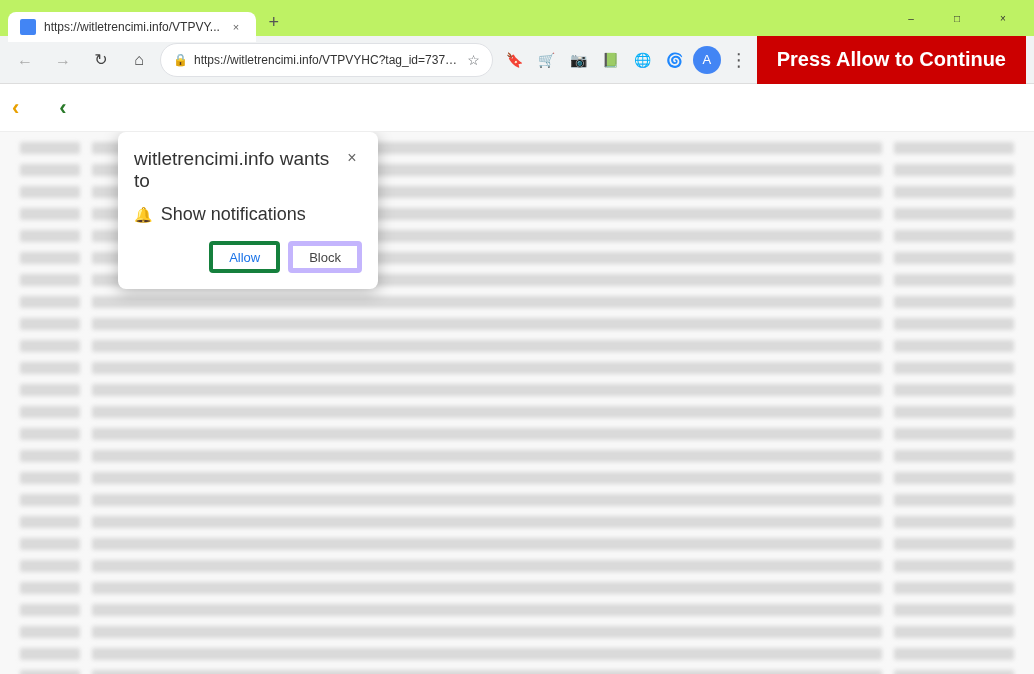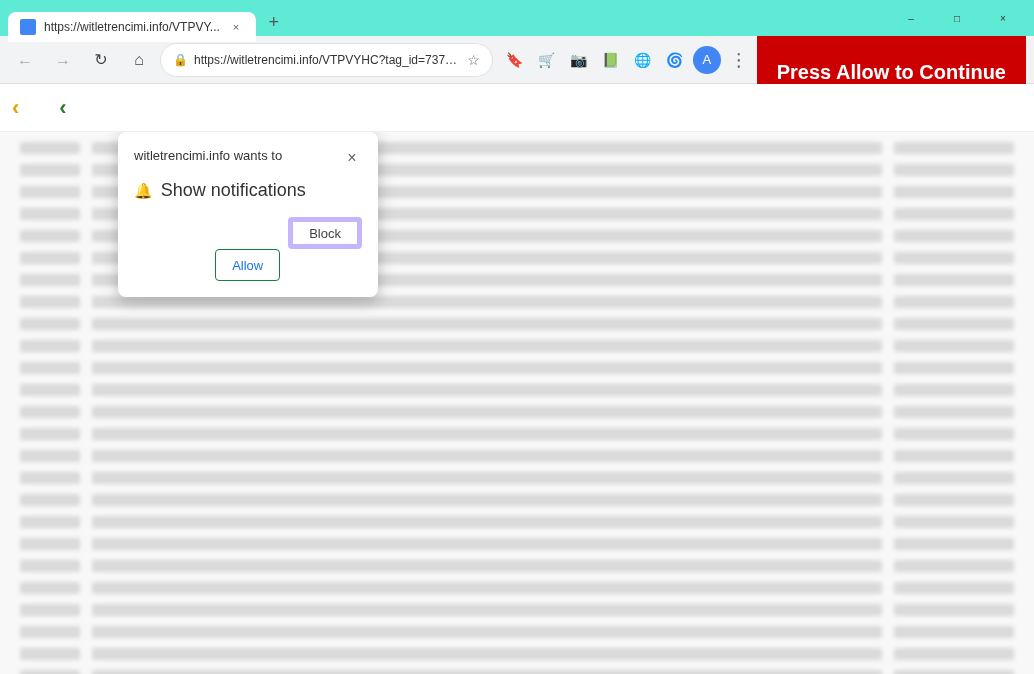--- a/index.html
+++ b/index.html
@@ -2,64 +2,64 @@
 <html><head>
   <meta charset="utf-8">
   <style>
     * { margin: 0; padding: 0; box-sizing: border-box; }
     body { width: 1034px; height: 674px; overflow: hidden; font-family: -apple-system, BlinkMacSystemFont, 'Segoe UI', Arial, sans-serif; background: #fff; }
 
     
     .browser-frame { width: 1034px; height: 674px; display: flex; flex-direction: column; background: #f1f3f4; }
 
     
-    .title-bar { height: 36px; background: #5eead4; display: flex; align-items: center; padding: 0 8px; gap: 8px; }
+    .title-bar { height: 36px; background: #bef264; display: flex; align-items: center; padding: 0 8px; gap: 8px; }
     .win-btn { width: 46px; height: 30px; border: none; background: transparent; cursor: pointer; display: flex; align-items: center; justify-content: center; font-size: 10px; color: #333; }
     .tab-bar { display: flex; align-items: flex-end; flex: 1; height: 36px; }
     .tab { height: 30px; background: #fff; border-radius: 8px 8px 0 0; display: flex; align-items: center; padding: 0 12px; gap: 8px; min-width: 220px; max-width: 300px; font-size: 12px; color: #333; position: relative; top: 6px; }
     .tab-favicon { width: 16px; height: 16px; background: #4285f4; border-radius: 2px; }
     .tab-title { flex: 1; overflow: hidden; text-overflow: ellipsis; white-space: nowrap; font-size: 12px; }
     .tab-close { width: 16px; height: 16px; border: none; background: transparent; cursor: pointer; border-radius: 50%; display: flex; align-items: center; justify-content: center; font-size: 11px; color: #666; }
     .new-tab-btn { width: 28px; height: 28px; border: none; background: transparent; cursor: pointer; font-size: 18px; color: #555; display: flex; align-items: center; justify-content: center; border-radius: 50%; margin-left: 4px; }
     .win-controls-right { display: flex; margin-left: auto; }
     .nav-btn { width: 34px; height: 34px; border: none; background: transparent; cursor: pointer; border-radius: 50%; display: flex; align-items: center; justify-content: center; color: #444; font-size: 16px; }
     .nav-btn.disabled { color: #aaa; cursor: default; }
     .address-bar { flex: 1; height: 34px; background: #fff; border: 1px solid #dfe1e5; border-radius: 20px; display: flex; align-items: center; padding: 0 12px; gap: 6px; font-size: 12px; color: #333; overflow: hidden; }
     .address-bar .lock-icon { color: #5f6368; font-size: 12px; }
     .address-text { flex: 1; font-size: 12px; color: #333; white-space: nowrap; overflow: hidden; text-overflow: ellipsis; }
     .star-btn { color: #5f6368; font-size: 14px; cursor: pointer; }
     .toolbar-extensions { display: flex; align-items: center; gap: 4px; margin-left: 4px; }
     .ext-icon { width: 28px; height: 28px; border-radius: 50%; border: none; background: transparent; cursor: pointer; display: flex; align-items: center; justify-content: center; font-size: 14px; }
 
     
-    .cta-banner { background: #cc0000; color: #fff; font-size: 20px; font-weight: 600; padding: 0 20px; display: flex; align-items: flex-end; height: 48px; white-space: nowrap; margin-left: auto; }
+    .cta-banner { background: #cc0000; color: #fff; font-size: 20px; font-weight: 600; padding: 0 20px; display: flex; align-items: center; height: 48px; white-space: nowrap; margin-left: auto; }
 
     
     .sub-toolbar { height: 48px; background: #fff; display: flex; align-items: center; padding: 0 12px; gap: 8px; border-bottom: 1px solid #eee; position: relative; }
     .arrow-btn { font-size: 22px; cursor: pointer; font-weight: bold; }
     .arrow-left { color: #e8a000; }
     .arrow-right { color: #2a7a2a; }
 
     
     .content-area { flex: 1; background: #f8f8f8; overflow: hidden; position: relative; }
 
     
     .page-content { width: 100%; height: 100%; filter: blur(2px); display: flex; flex-direction: column; padding: 10px 20px; gap: 0; }
 
     
     .notification-popup { position: absolute; top: 0; left: 118px; width: 260px; background: #fff; border-radius: 8px; box-shadow: 0 4px 16px rgba(0,0,0,0.25); z-index: 100; padding: 16px; }
     .popup-header { display: flex; align-items: flex-start; justify-content: space-between; margin-bottom: 12px; }
-    .popup-title { font-size: 13px; font-weight: 500; color: #333; flex: 1; }
+    .popup-title { font-size: 19px; font-weight: 500; color: #333; flex: 1; }
     .popup-close { width: 20px; height: 20px; border: none; background: transparent; cursor: pointer; font-size: 16px; color: #666; display: flex; align-items: center; justify-content: center; border-radius: 50%; }
     .popup-row { display: flex; align-items: center; gap: 8px; margin-bottom: 16px; }
     .bell-icon { color: #555; font-size: 15px; }
     .popup-desc { font-size: 18px; color: #333; }
     .popup-actions { display: flex; gap: 8px; justify-content: flex-end; }
     .popup-btn { height: 32px; padding: 0 16px; border-radius: 4px; font-size: 13px; cursor: pointer; font-family: inherit; }
-    .popup-btn.allow { background: transparent; border: 1px solid #15803d; color: #1a73e8; margin-top: 32px; }
+    .popup-btn.allow { background: transparent; border: 4px solid #15803d; color: #1a73e8; }
     .popup-btn.block { background: transparent; border: 5px solid #c4b5fd; color: #444; }
 
     
     .blur-row { width: 100%; display: flex; gap: 12px; margin-bottom: 10px; }
     .blur-cell-short { width: 60px; height: 12px; background: #bbb; border-radius: 2px; opacity: 0.5; }
     .blur-cell-long { flex: 1; height: 12px; background: #bbb; border-radius: 2px; opacity: 0.5; }
     .blur-cell-med { width: 120px; height: 12px; background: #bbb; border-radius: 2px; opacity: 0.5; }
   </style>
 </head>
 <body>

